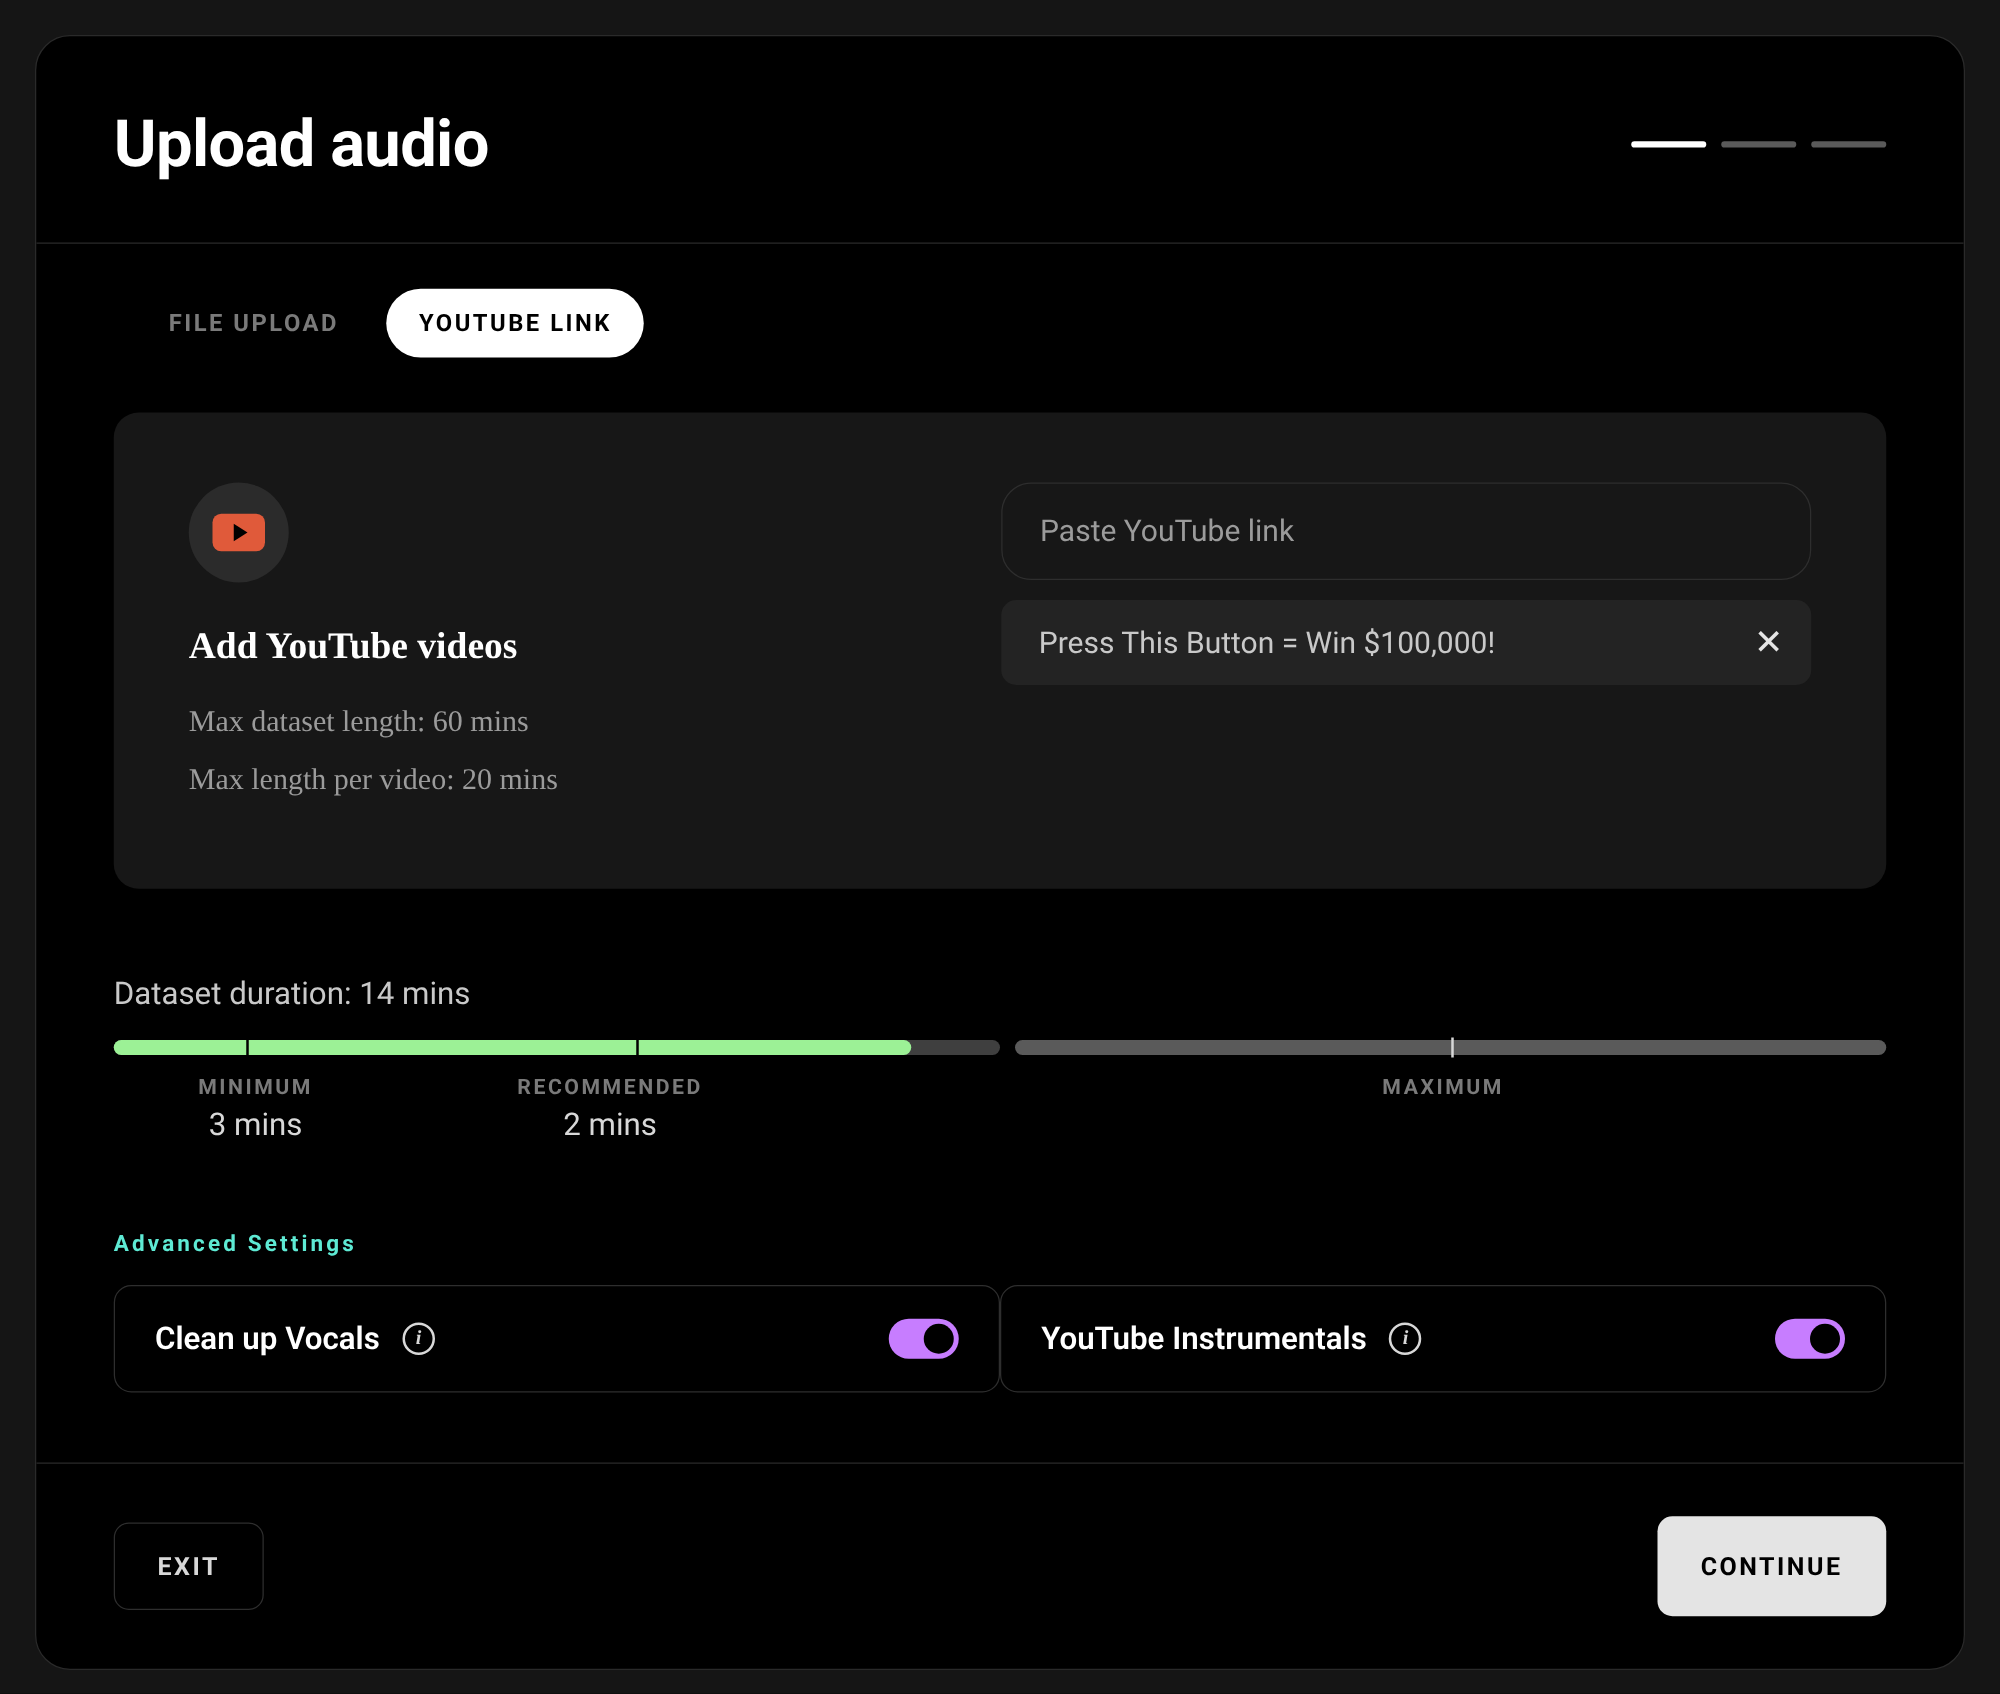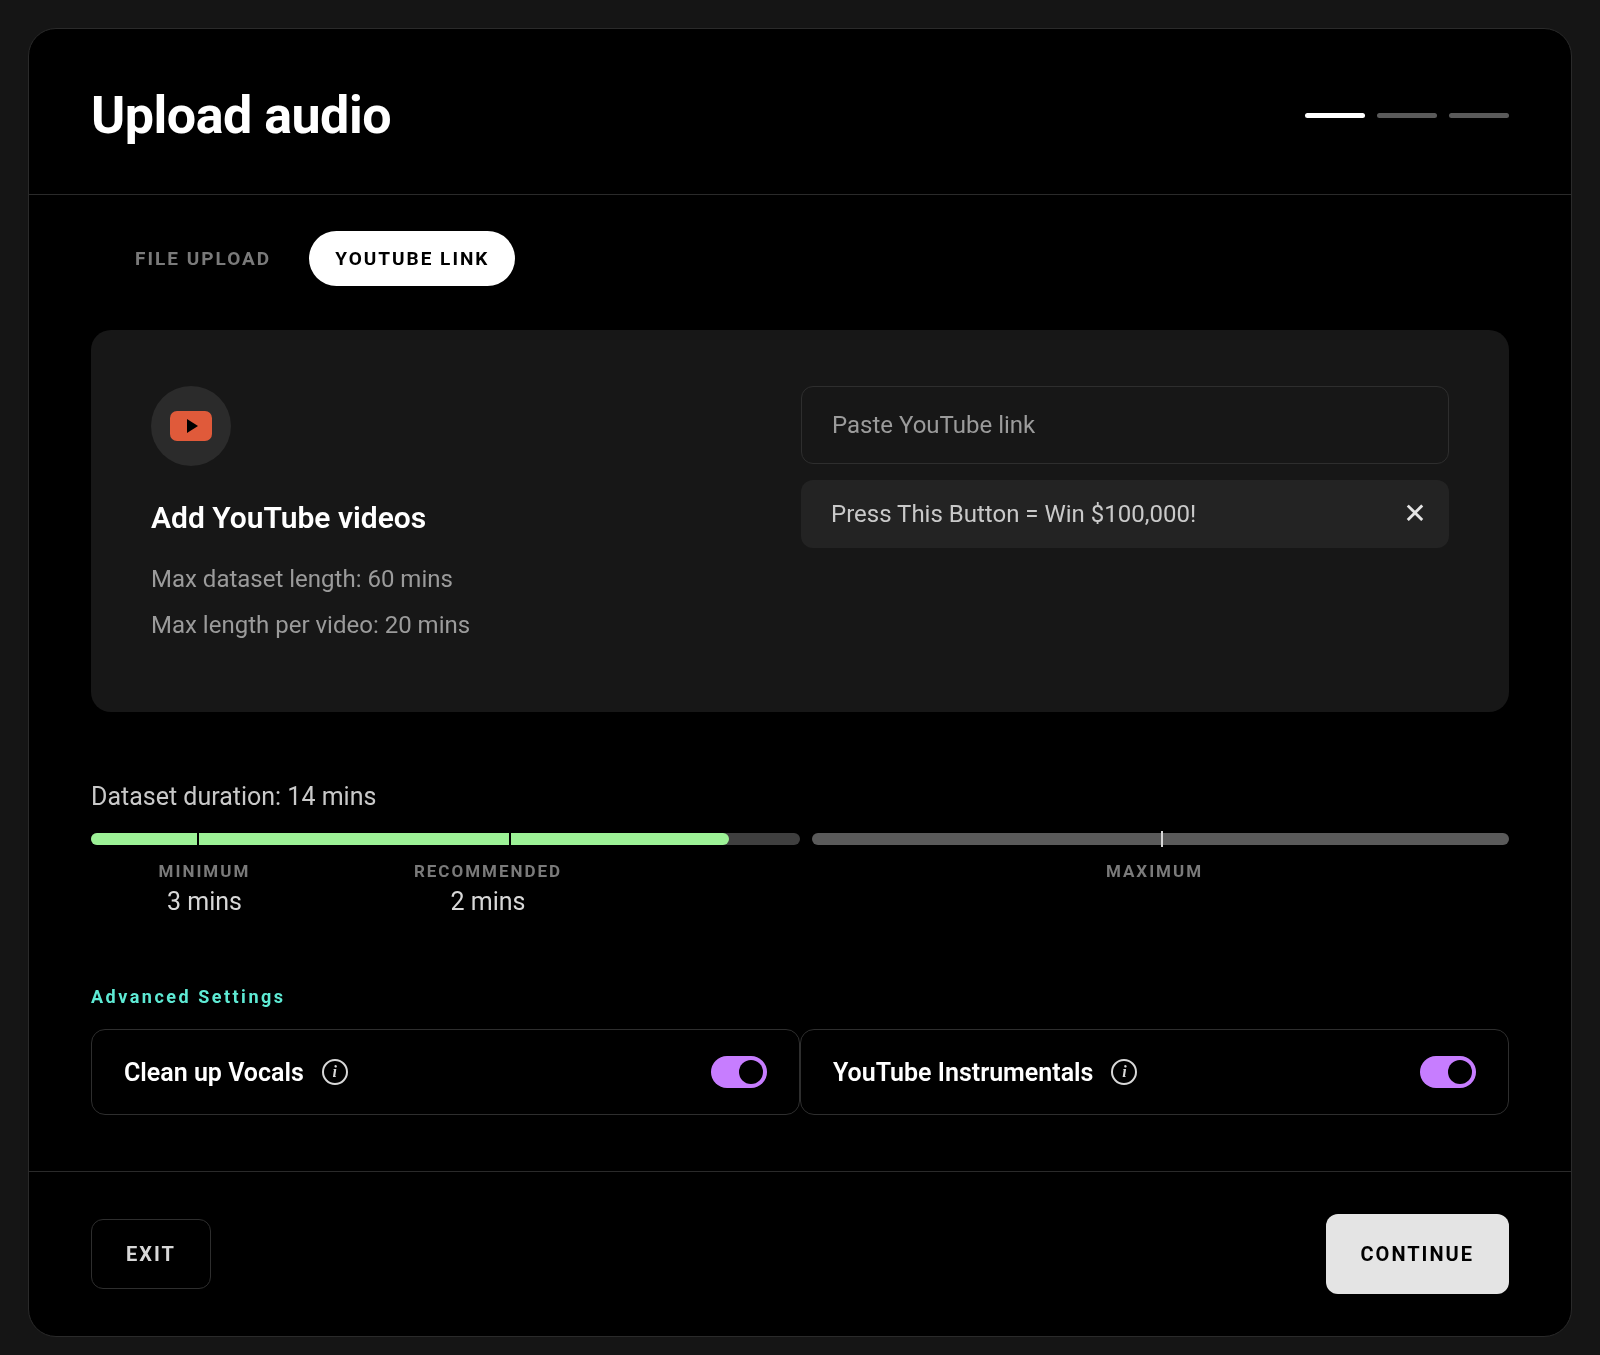--- a/index.html
+++ b/index.html
@@ -66,21 +66,21 @@
   }
   .tab.active{background:#fff;color:#000;}
   
   .panel{
     background:var(--bg-panel);
     border-radius:20px;
     padding:56px 60px 64px 60px;
     display:flex;
     gap:40px;
   }
-  .panel-left{flex:0 0 47%;}
+  .panel-left{flex:0 0 47%;font-family:Liberation Serif, serif;}
   .panel-right{flex:1;}
   .yt-circle{
     width:80px;height:80px;border-radius:50%;
     background:#2b2b2b;
     display:flex;align-items:center;justify-content:center;
     margin-bottom:34px;
   }
   .yt-badge{
     width:42px;height:30px;border-radius:7px;background:#e05a3a;
     display:flex;align-items:center;justify-content:center;
@@ -90,21 +90,21 @@
     border-left:11px solid #000;
     border-top:7px solid transparent;
     border-bottom:7px solid transparent;
     margin-left:3px;
   }
   .panel-heading{font-size:30px;font-weight:600;margin-bottom:22px;}
   .panel-sub{font-size:24px;color:var(--text-dim);line-height:1.9;}
   .input-box{
     width:100%;
     border:1px solid var(--border-panel);
-    border-radius:12px;
+    border-radius:24px;
     background:transparent;
     padding:24px 30px;
     font-size:24px;
     color:var(--text);
     font-family:inherit;
   }
   .input-box::placeholder{color:var(--text-dim);}
   .chip{
     margin-top:16px;
     background:var(--bg-chip);

